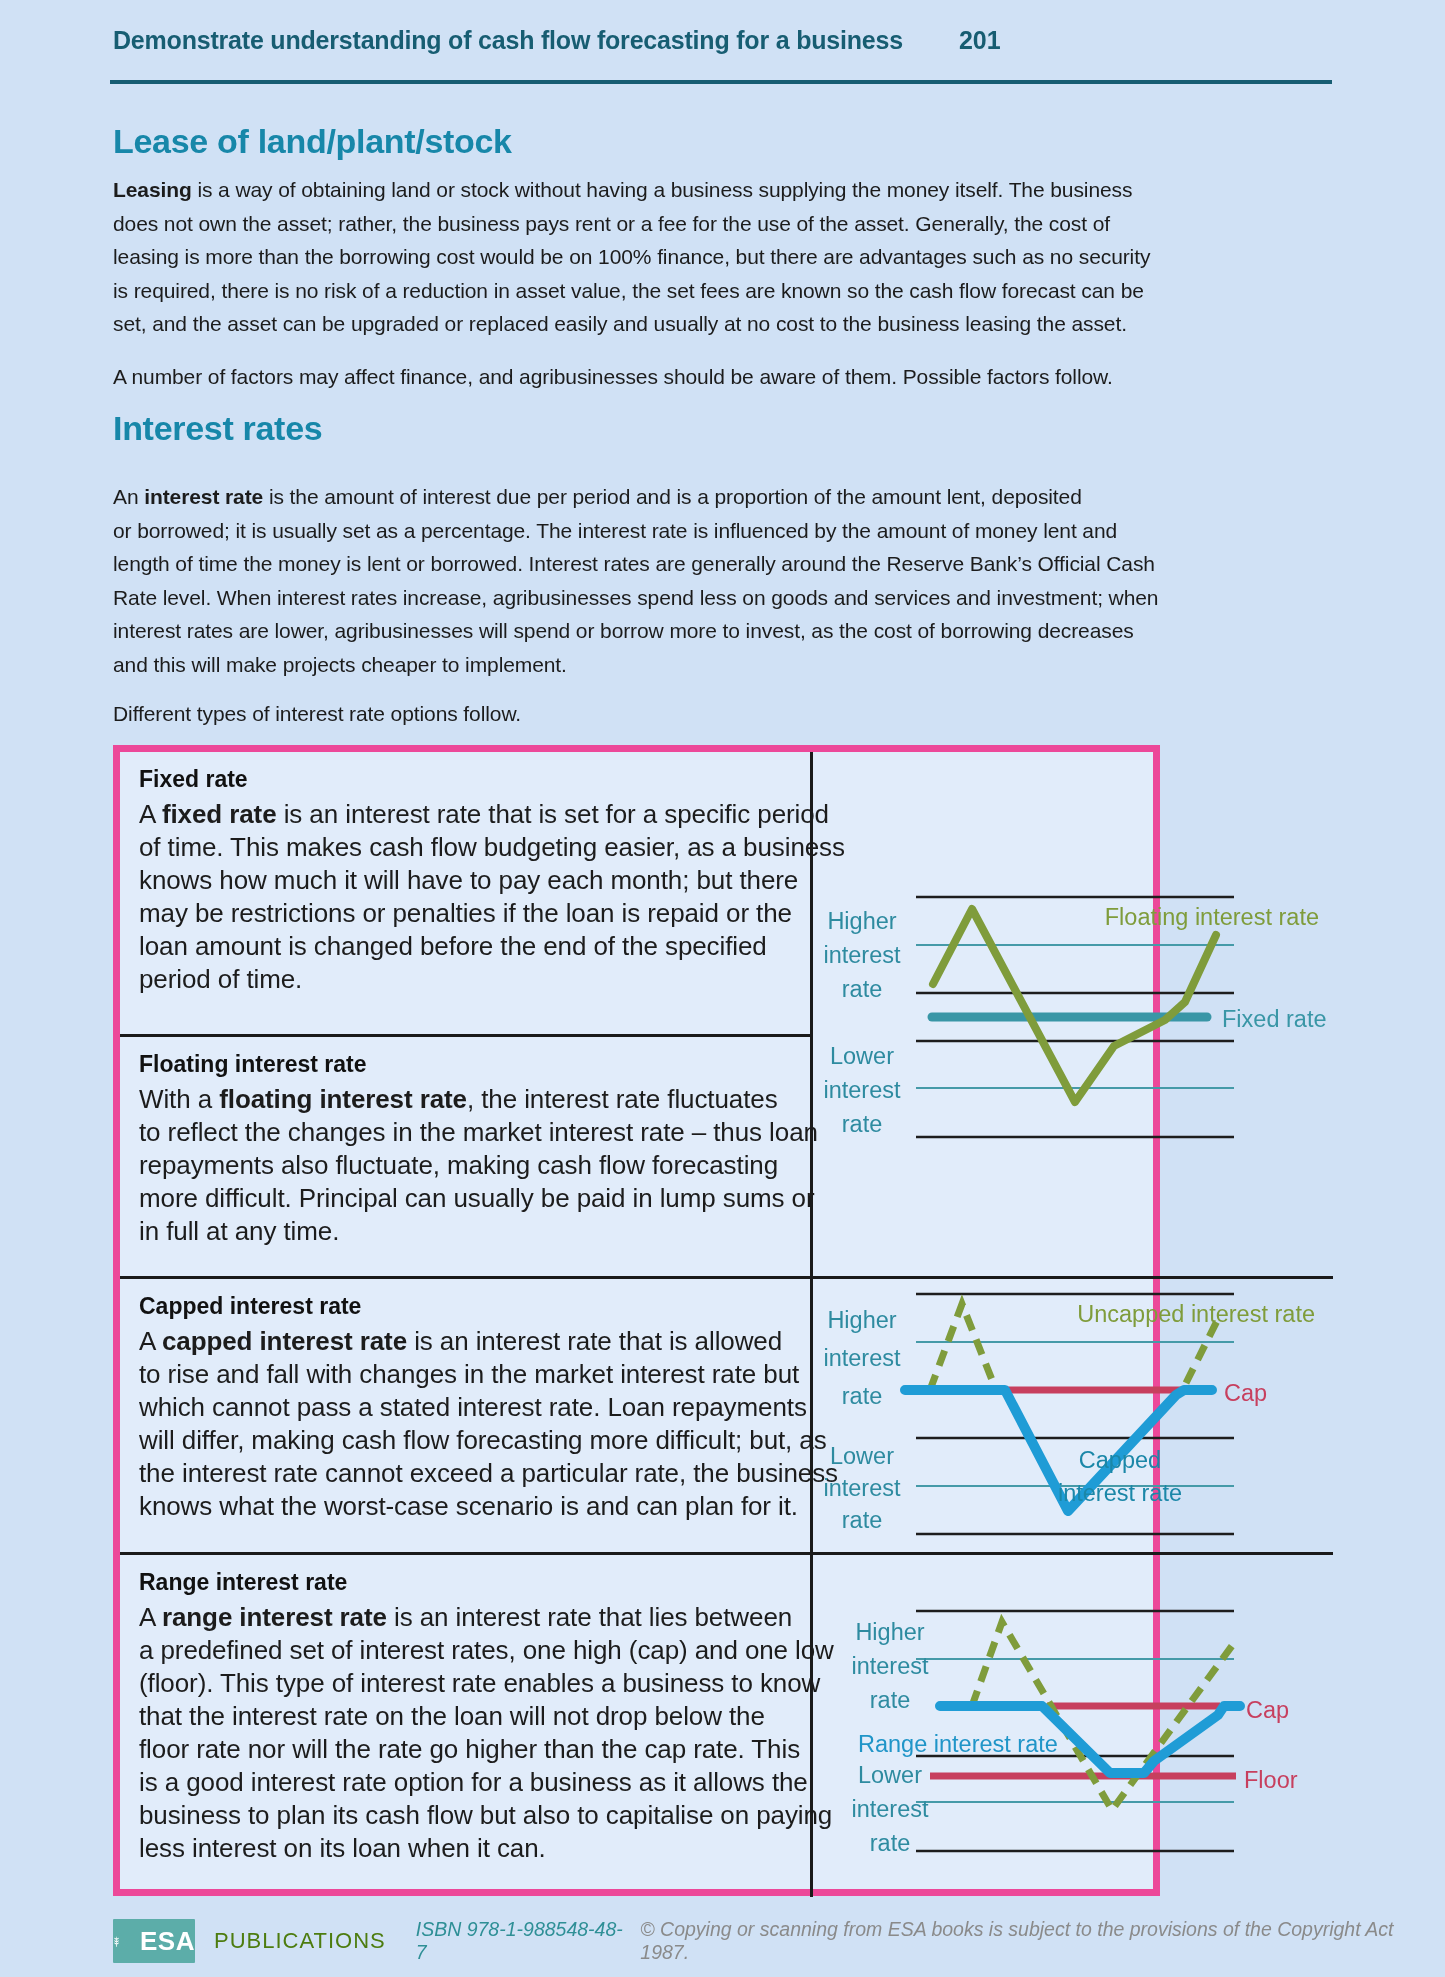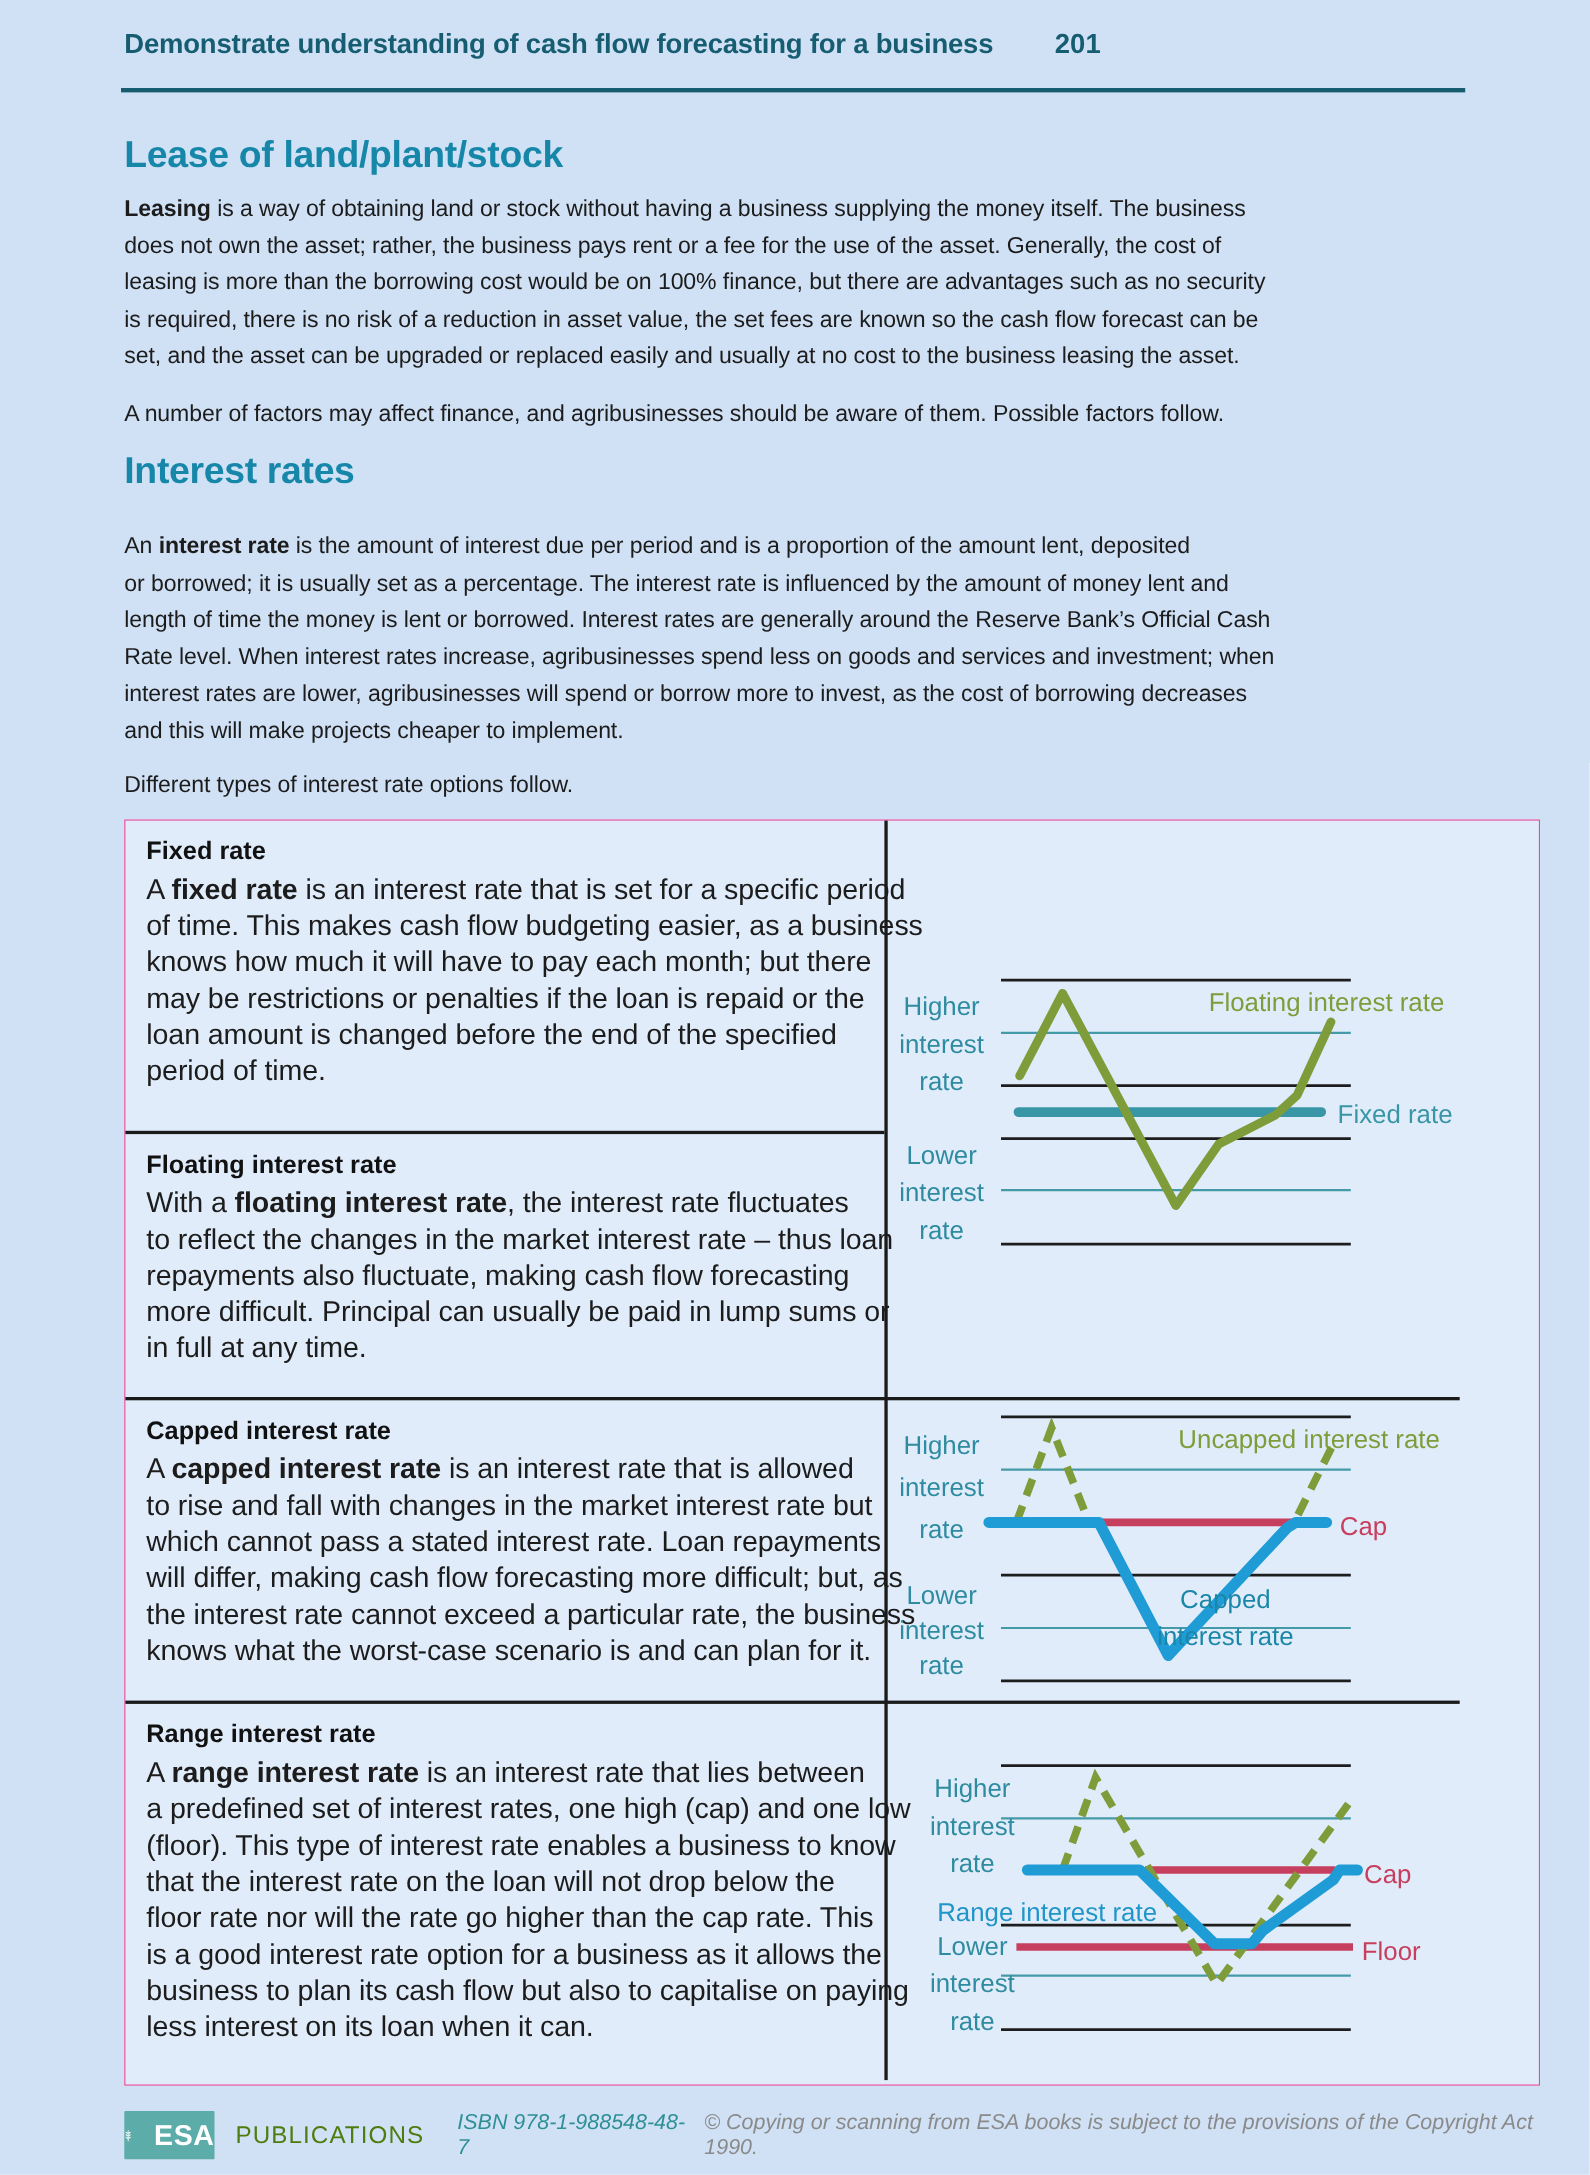--- a/index.html
+++ b/index.html
@@ -10,22 +10,22 @@
        justify-content:flex-start;align-items:baseline;color:#175d72;font-weight:bold;font-size:25px;}
   .hdr .ttl{margin-right:56px;letter-spacing:-0.2px;}
   .rule{position:absolute;left:110px;top:80px;width:1222px;height:4px;background:#175d72;}
   
   .sec{position:absolute;left:113px;margin:0;font-size:34px;line-height:36px;
        color:#1787a9;font-weight:bold;letter-spacing:-0.3px;}
   .para{position:absolute;left:113px;width:1228px;font-size:21px;line-height:33.5px;
         white-space:nowrap;letter-spacing:-0.1px;margin-top:16px;}
   .para b,.cellp b{font-weight:bold;}
   
-  .tbl{position:absolute;left:113px;top:745px;width:1287px;height:1151px;
-       border:1px solid #ec4899;background:#e1ecfa;box-sizing:border-box;}
+  .tbl{position:absolute;left:113px;top:745px;width:1047px;height:1151px;
+       border:7px solid #ec4899;background:#e1ecfa;box-sizing:border-box;}
   .gline{position:absolute;background:#1a1a1a;}
   .cell{position:absolute;box-sizing:border-box;padding:13px 19px;}
   .cell h3{margin:0 0 5px 0;font-size:23px;line-height:28px;font-weight:bold;color:#111;}
   .cellp{margin:0;font-size:26px;line-height:33px;white-space:nowrap;letter-spacing:-0.1px;}
   .rc{position:absolute;left:690px;width:526px;}
   .rc svg{position:absolute;left:0;top:0;}
   
   .cl{position:absolute;font-size:23.5px;line-height:34px;color:#2e8ba0;white-space:nowrap;}
   .cl.stack{width:104px;text-align:center;}
   .cl.olive{color:#7f9c3b;}
@@ -193,16 +193,16 @@
           <path d="M9 15C12 15 14.4 13.4 15.4 10.2C12 10.4 9.8 12 9 15Z"></path>
           <path d="M9 21C6 21 3.6 19.4 2.6 16.2C6 16.4 8.2 18 9 21Z"></path>
           <path d="M9 21C12 21 14.4 19.4 15.4 16.2C12 16.4 9.8 18 9 21Z"></path>
           <path d="M9 5.5C7.8 3.8 7.8 1.7 9 0C10.2 1.7 10.2 3.8 9 5.5Z"></path>
         </g>
       </svg>
       <span class="esa">ESA</span>
     </div>
     <span class="pubs">PUBLICATIONS</span>
     <span class="isbn">ISBN 978-1-988548-48-7</span>
-    <span class="copy">© Copying or scanning from ESA books is subject to the provisions of the Copyright Act 1990.</span>
+    <span class="copy">© Copying or scanning from ESA books is subject to the provisions of the Copyright Act 1987.</span>
   </div>
 
 </div>
 
 </body></html>

